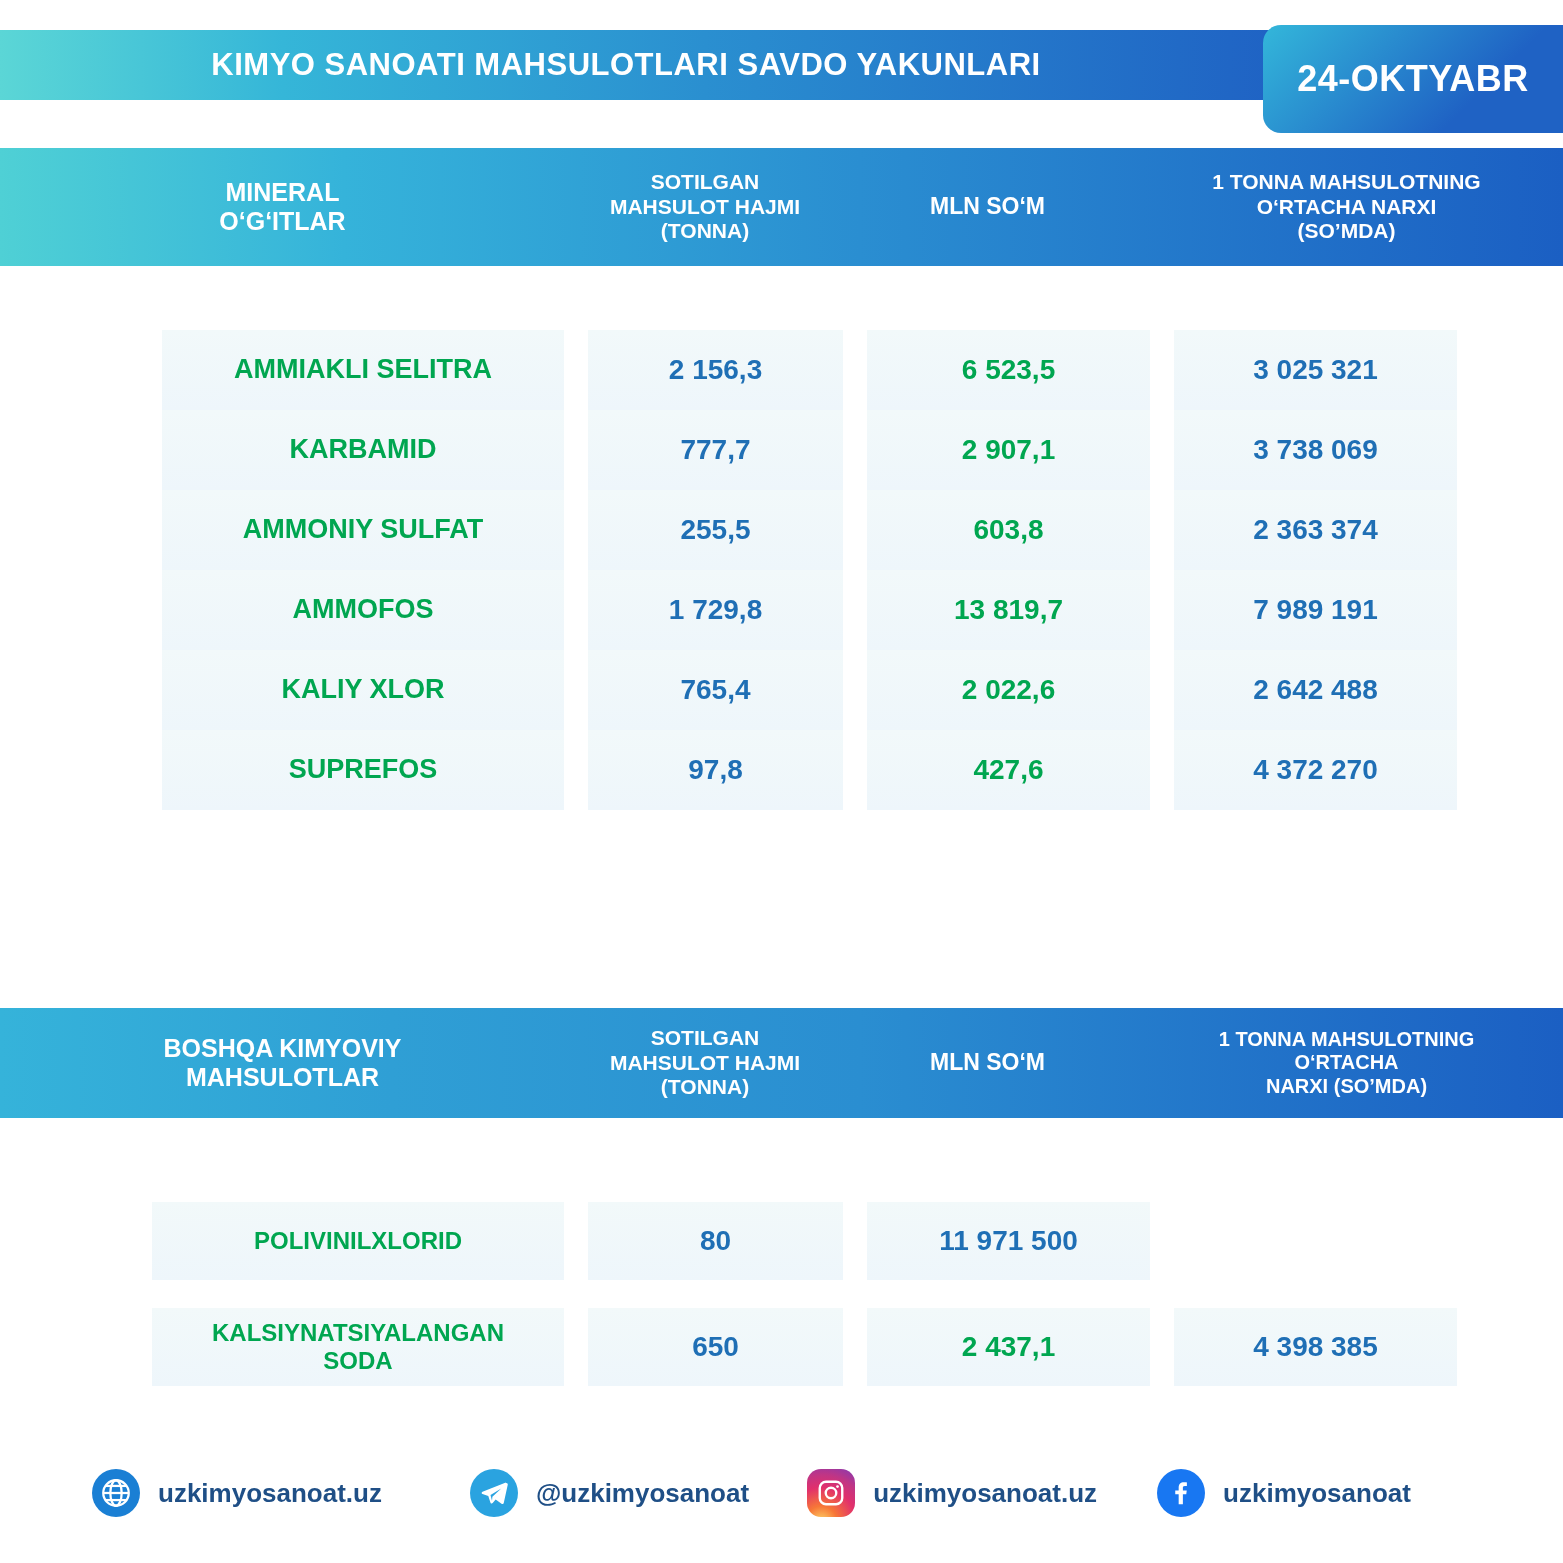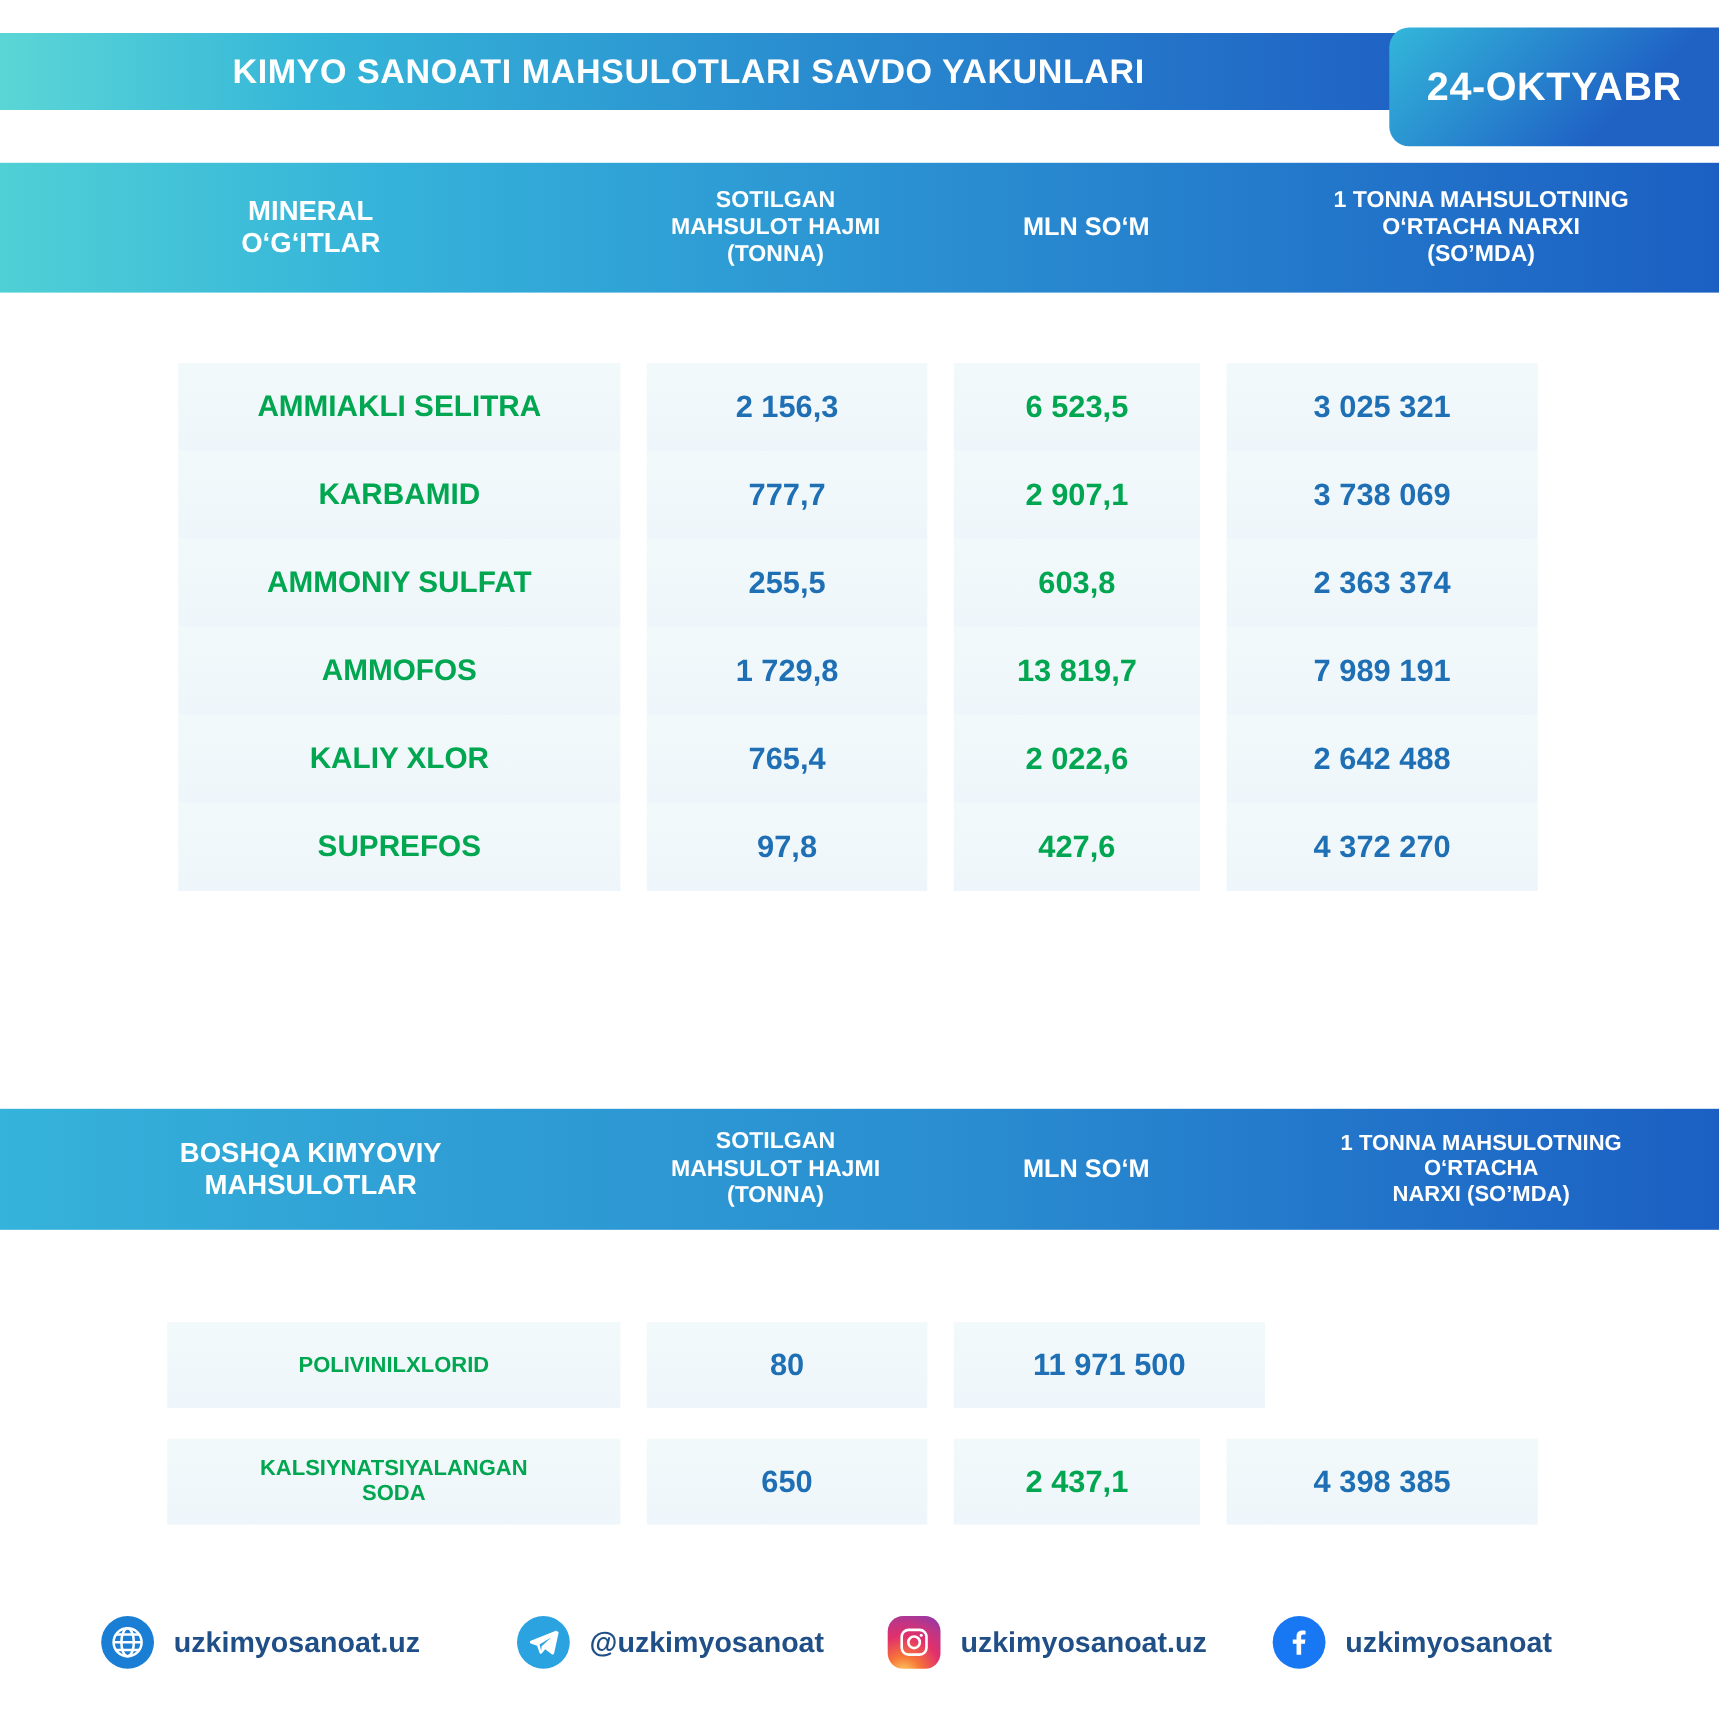--- a/index.html
+++ b/index.html
@@ -124,32 +124,32 @@
   .cell.name {
     margin-left: 162px;
     width: 402px;
     color: #00a650;
     font-size: 27px;
     font-weight: bold;
   }
   .table.t2 .cell.name {
     margin-left: 152px;
     width: 412px;
-    font-size: 20px;
+    font-size: 24px;
   }
   .cell.v1 {
     margin-left: 24px;
     width: 255px;
     color: #1f6fb5;
     font-size: 28px;
     font-weight: bold;
   }
   .cell.v2 {
     margin-left: 24px;
-    width: 224px;
+    width: 283px;
     color: #00a650;
     font-size: 28px;
     font-weight: bold;
     text-align: center;
   }
   .cell.v3 {
     margin-left: 24px;
     width: 283px;
     color: #1f6fb5;
     font-size: 28px;

